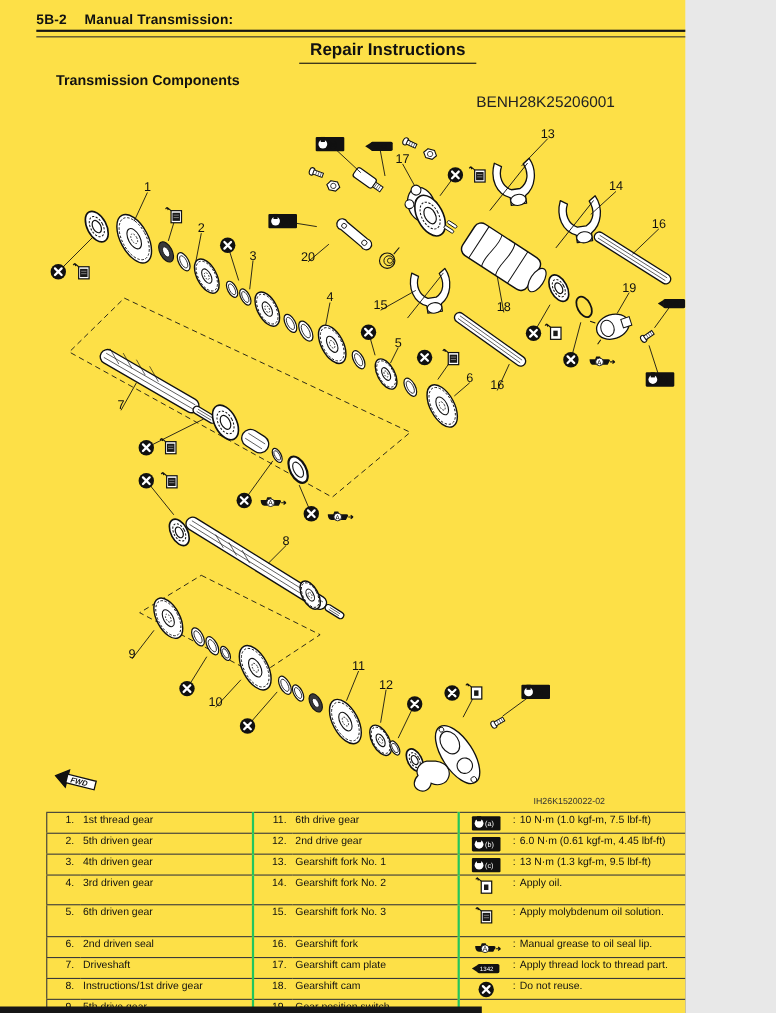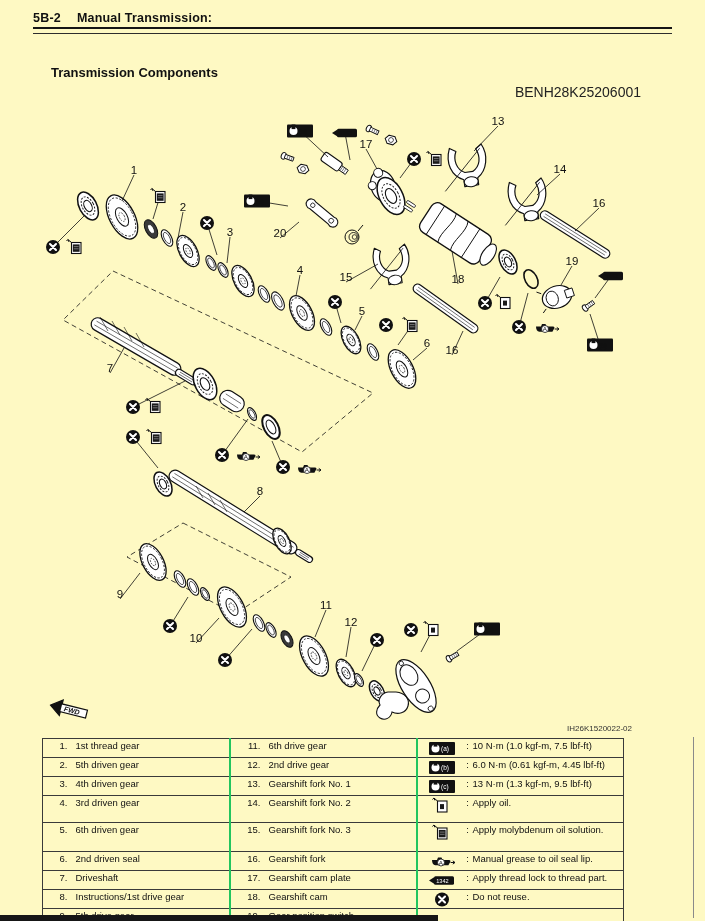--- a/index.html
+++ b/index.html
@@ -1,16 +1,16 @@
 <!DOCTYPE html>
 <html><head>
 <meta charset="utf-8">
 <style>
   html,body{margin:0;padding:0;background:#e8e8e8}
-  .page{position:relative;width:705px;height:921px;background:#fef9c3;
+  .page{position:relative;width:623px;height:921px;background:#fde047;
         font-family:"Liberation Sans",sans-serif;color:#111;overflow:hidden}
   .hdr{position:absolute;top:11px;left:33px;font-size:12.5px;font-weight:bold;letter-spacing:.2px}
   .hdr .page-code{margin-right:16px}
   .rule{position:absolute;top:27px;left:33px;width:639px;height:4px;
         border-top:2.5px solid #151515;border-bottom:1px solid #2d2d2d}
   .title{position:absolute;top:37px;left:0;width:705px;text-align:center;
          font-size:15.5px;font-weight:bold}
   .title span{display:inline-block;border-bottom:1.5px solid #111;padding:0 10px 2px}
   .subtitle{position:absolute;top:65px;left:51px;font-size:13px;font-weight:bold}
   .ref-code{position:absolute;top:84px;right:64px;font-size:14px;color:#222}
@@ -34,20 +34,23 @@
 </head>
 <body>
 
 <div class="page">
 
   <div class="hdr">
     <span class="page-code">5B-2</span><span>Manual Transmission:</span>
   </div>
   <div class="rule"></div>
 
+  <div class="title">
+    <span>Repair Instructions</span>
+  </div>
   <div class="subtitle">Transmission Components</div>
   <div class="ref-code">BENH28K25206001</div>
 
   <svg id="diagram-svg" viewBox="0 100 705 640" xmlns="http://www.w3.org/2000/svg">
       <g>
         <polygon points="113,271 373,393 302,452 63,320" fill="none" stroke="#111" stroke-width="0.8" stroke-dasharray="5,3.5"></polygon>
         <polygon points="183,523 291,577 235,614 127,557" fill="none" stroke="#111" stroke-width="0.8" stroke-dasharray="5,3.5"></polygon>
         <g transform="translate(92,321) rotate(30.1)">
     <rect x="0" y="-6.5" width="101.7" height="13" rx="6.5" fill="#fff" stroke="#111" stroke-width="1.2"></rect>
     <line x1="4" y1="-2.1666666666666665" x2="97.7" y2="-2.1666666666666665" stroke="#111" stroke-width="0.55"></line>

